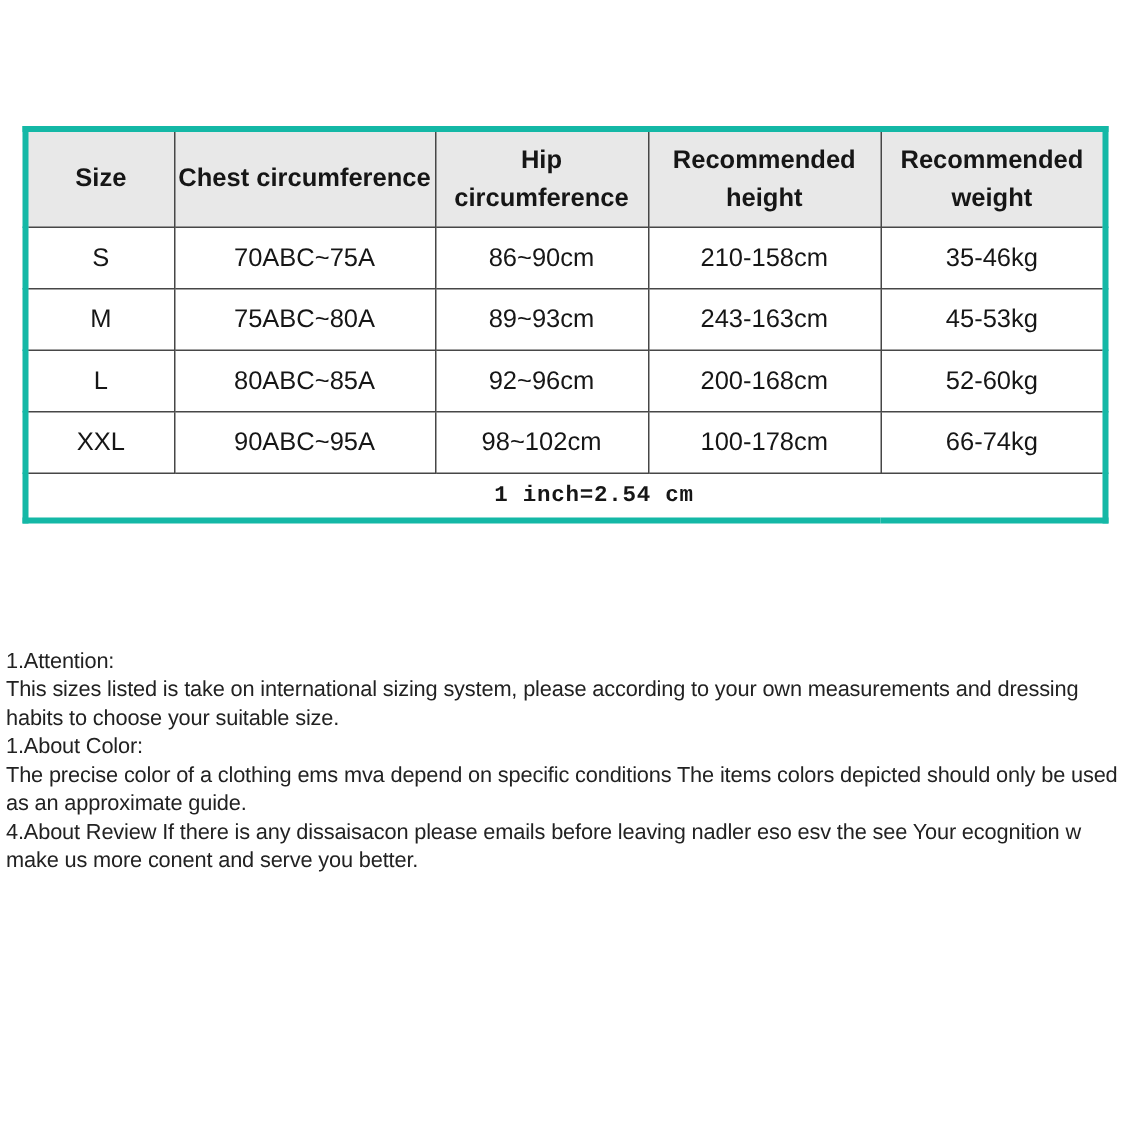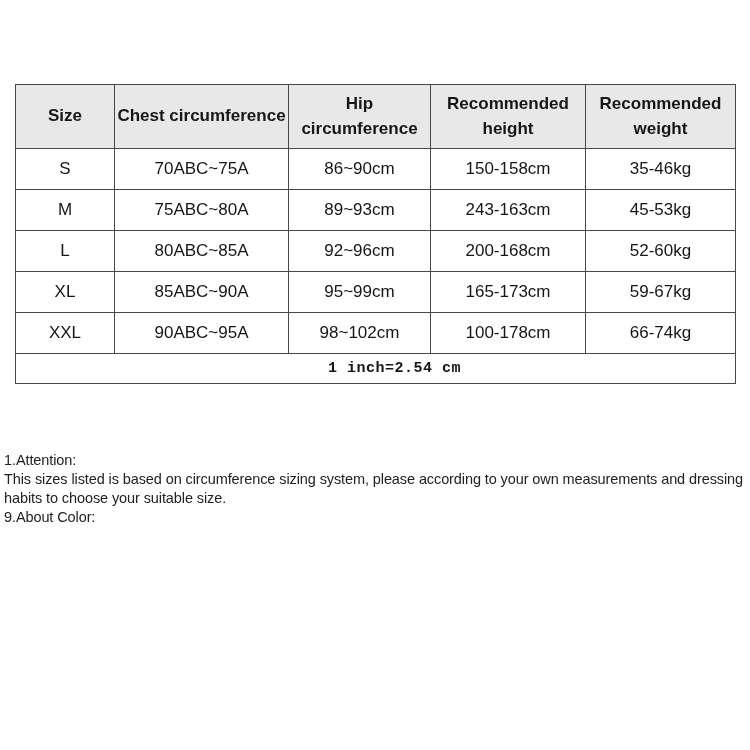--- a/index.html
+++ b/index.html
@@ -16,21 +16,21 @@
     color: #1a1a1a;
     overflow: hidden;
   }
   table.size-table {
     position: absolute;
     left: 15px;
     top: 84px;
     width: 720px;
     border-collapse: collapse;
     table-layout: fixed;
-    border: 1px solid #14b8a6;
+    border: 4px solid #14b8a6;
   }
   table.size-table th,
   table.size-table td {
     border: 1.5px solid #474747;
     text-align: center;
     vertical-align: middle;
     padding: 0 2px;
     color: #161616;
   }
   table.size-table th {
@@ -50,21 +50,21 @@
     height: 29px;
     font-family: "Liberation Mono", "DejaVu Sans Mono", monospace;
     font-weight: 700;
     font-size: 15px;
     letter-spacing: 0.5px;
     padding-left: 40px;
   }
   .disclaimer {
     position: absolute;
     left: 4px;
-    top: 451px;
+    top: 432px;
     width: 745px;
     font-size: 14.5px;
     line-height: 19px;
     letter-spacing: -0.1px;
     color: #222222;
   }
   .disclaimer p {
     margin: 0;
     padding: 0;
   }
@@ -89,56 +89,51 @@
         <th>Hip circumference</th>
         <th>Recommended height</th>
         <th>Recommended weight</th>
       </tr>
     </thead>
     <tbody>
       <tr>
         <td class="data-cell">S</td>
         <td class="data-cell">70ABC~75A</td>
         <td class="data-cell">86~90cm</td>
-        <td class="data-cell">150-158cm</td>
+        <td class="data-cell">210-158cm</td>
         <td class="data-cell">35-46kg</td>
       </tr>
       <tr>
         <td class="data-cell">M</td>
         <td class="data-cell">75ABC~80A</td>
         <td class="data-cell">89~93cm</td>
         <td class="data-cell">243-163cm</td>
         <td class="data-cell">45-53kg</td>
       </tr>
       <tr>
         <td class="data-cell">L</td>
         <td class="data-cell">80ABC~85A</td>
         <td class="data-cell">92~96cm</td>
         <td class="data-cell">200-168cm</td>
         <td class="data-cell">52-60kg</td>
       </tr>
       <tr>
-        <td class="data-cell">XL</td>
-        <td class="data-cell">85ABC~90A</td>
-        <td class="data-cell">95~99cm</td>
-        <td class="data-cell">165-173cm</td>
-        <td class="data-cell">59-67kg</td>
-      </tr>
-      <tr>
         <td class="data-cell">XXL</td>
         <td class="data-cell">90ABC~95A</td>
         <td class="data-cell">98~102cm</td>
         <td class="data-cell">100-178cm</td>
         <td class="data-cell">66-74kg</td>
       </tr>
       <tr>
         <td class="note-cell" colspan="5">1 inch=2.54 cm</td>
       </tr>
     </tbody>
   </table>
 
   <div class="disclaimer">
     <p>1.Attention:</p>
-    <p>This sizes listed is based on circumference sizing system, please according to your own measurements and dressing habits to choose your suitable size.</p>
-    <p>9.About Color:</p>
+    <p>This sizes listed is take on international sizing system, please according to your own measurements and dressing habits to choose your suitable size.</p>
+    <p>1.About Color:</p>
+    <p>The precise color of a clothing ems mva depend on specific conditions The items colors depicted should only be used as an approximate guide.</p>
+    <p>4.About Review If there is any dissaisacon please emails before leaving nadler eso esv the see Your ecognition w make us more conent and serve you better.</p>
   </div>
 
 </div>
 
 </body></html>

